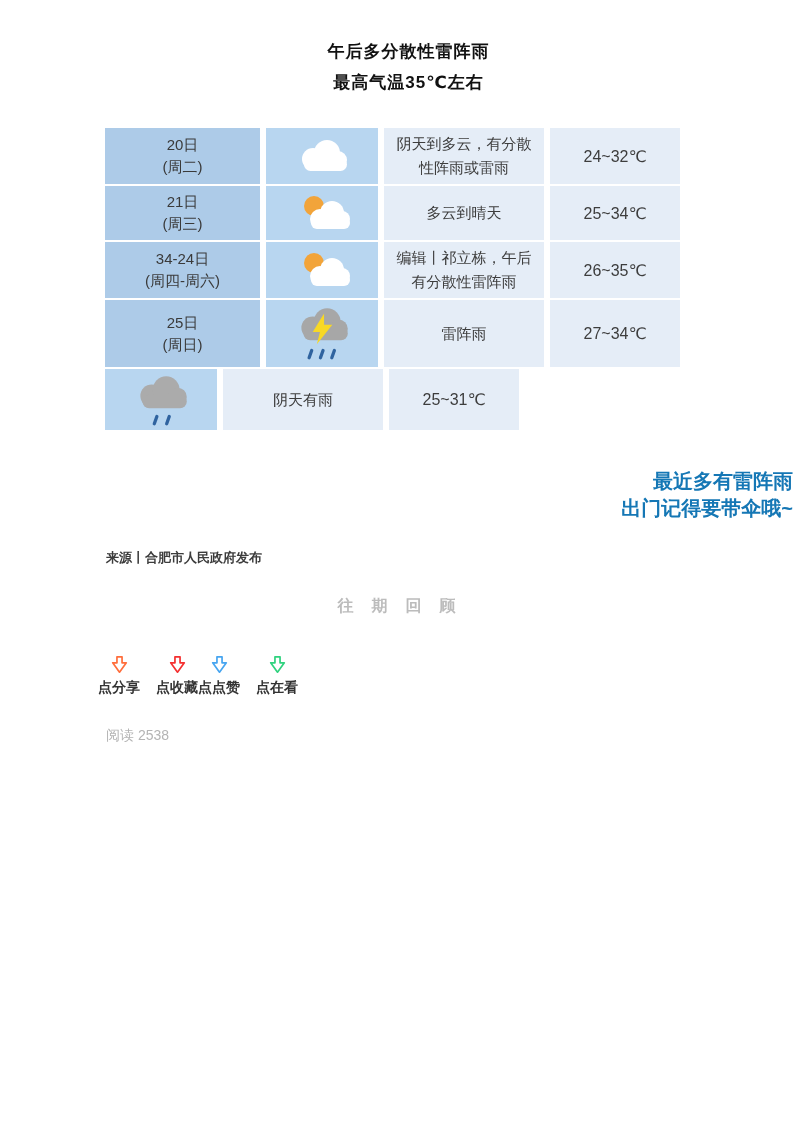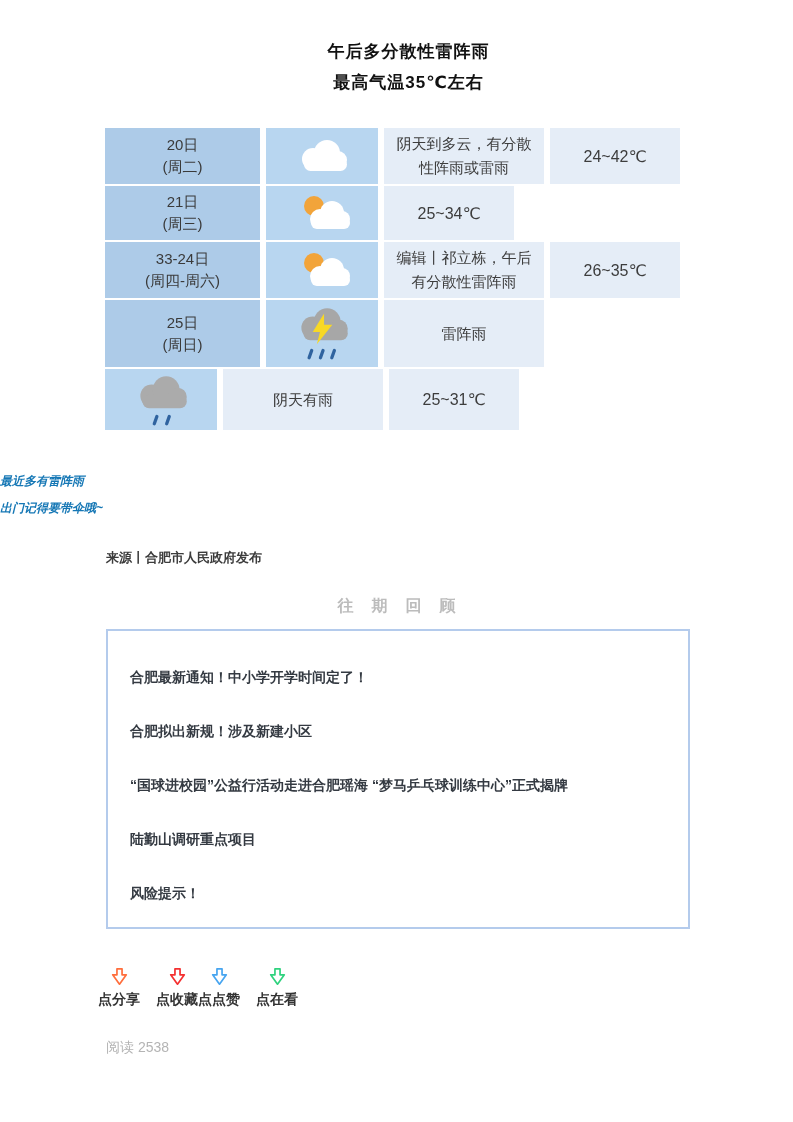--- a/index.html
+++ b/index.html
@@ -18,21 +18,21 @@
   .date-cell { width:155px; background:#adcbe8; color:#3a3a3a; font-size:15px; line-height:22px; text-align:center; }
   .icon-cell { width:112px; background:#b8d6f0; }
   .desc-cell { width:160px; background:#e5edf7; color:#3d3d3d; font-size:15px; line-height:24px;
                text-align:center; padding:4px 10px; }
   .temp-cell { width:130px; background:#e5edf7; color:#3d3d3d; font-size:16px; }
   .h55 .cell { min-height:54px; }
   .h68 .cell { min-height:67px; }
   .h62 .cell { min-height:61px; }
 
   
-  .notice { margin-top:38px; text-align:left; font-size:12px; font-weight:bold; line-height:27px;font-style:italic; }
+  .notice { margin-top:38px; text-align:right; font-size:20px; font-weight:bold; line-height:27px; }
 
   
   .credits { margin:24px 0 12px 106px; }
   .credit-line { font-size:13px; font-weight:bold; color:#3c3c3c; line-height:24px; }
 
   
   .history-header { margin-top:26px; text-align:center; font-size:16px; color:#bcbcbc;
                     letter-spacing:18px; padding-left:18px;font-weight:bold; }
   .history-box { margin:12px 0 0 106px; width:584px; border:2px solid #b4cbec;
                  padding:36px 22px 22px 22px; background:#ffffff; }
@@ -71,45 +71,46 @@
         <svg viewBox="0 0 64 48" width="66" height="48">
           <g fill="#ffffff">
             <circle cx="23" cy="27" r="11"></circle>
               <circle cx="37" cy="21" r="13"></circle>
             <circle cx="48" cy="28" r="9"></circle>
               <rect x="14" y="26" width="43" height="13" rx="6.5"></rect>
           </g>
         </svg>
       </div>
       <div class="cell desc-cell">阴天到多云，有分散性阵雨或雷雨</div>
-      <div class="cell temp-cell">24~42℃</div>
+      <div class="cell temp-cell">24~32℃</div>
     </div>
 
     <div class="wrow h55">
       <div class="cell date-cell">
         <div>21日</div>
         <div>(周三)</div>
       </div>
       <div class="cell icon-cell">
         <svg viewBox="0 0 64 48" width="66" height="48">
           <circle cx="24" cy="17" r="10" fill="#f2a43a"></circle>
           <g fill="#ffffff">
             <circle cx="30" cy="30" r="10"></circle>
               <circle cx="42" cy="24" r="12"></circle>
             <circle cx="52" cy="30" r="8"></circle>
               <rect x="21" y="28" width="39" height="12" rx="6"></rect>
           </g>
         </svg>
       </div>
+      <div class="cell desc-cell">多云到晴天</div>
       <div class="cell temp-cell">25~34℃</div>
     </div>
 
     <div class="wrow h55">
       <div class="cell date-cell">
-        <div>33-24日</div>
+        <div>34-24日</div>
         <div>(周四-周六)</div>
       </div>
       <div class="cell icon-cell">
         <svg viewBox="0 0 64 48" width="66" height="48">
           <circle cx="24" cy="17" r="10" fill="#f2a43a"></circle>
           <g fill="#ffffff">
             <circle cx="30" cy="30" r="10"></circle>
               <circle cx="42" cy="24" r="12"></circle>
             <circle cx="52" cy="30" r="8"></circle>
               <rect x="21" y="28" width="39" height="12" rx="6"></rect>
@@ -135,20 +136,21 @@
           </g>
           <polygon points="34,8 23,26 30,26 27,38 42,19 34,19" fill="#f8d825"></polygon>
           <g stroke="#2f639f" stroke-width="3.2" stroke-linecap="round">
             <line x1="22" y1="44" x2="19.5" y2="51"></line>
             <line x1="33" y1="44" x2="30.5" y2="51"></line>
             <line x1="44" y1="44" x2="41.5" y2="51"></line>
           </g>
         </svg>
       </div>
       <div class="cell desc-cell">雷阵雨</div>
+      <div class="cell temp-cell">27~34℃</div>
     </div>
 
     <div class="wrow h62">
       <div class="cell icon-cell">
         <svg viewBox="0 0 64 56" width="66" height="58">
           <g fill="#ababab">
             <circle cx="23" cy="24" r="11"></circle>
               <circle cx="37" cy="18" r="13"></circle>
             <circle cx="48" cy="25" r="9"></circle>
               <rect x="14" y="23" width="43" height="13" rx="6.5"></rect>
@@ -168,27 +170,20 @@
   <div class="notice" style="color: rgb(21, 119, 181);">
     <div>最近多有雷阵雨</div>
     <div>出门记得要带伞哦~</div>
   </div>
 
   <div class="credits">
     <div class="credit-line">来源丨合肥市人民政府发布</div>
   </div>
 
   <div class="history-header">往期回顾</div>
-  <div class="history-box">
-    <div class="history-item">合肥最新通知！中小学开学时间定了！</div>
-    <div class="history-item">合肥拟出新规！涉及新建小区</div>
-    <div class="history-item">“国球进校园”公益行活动走进合肥瑶海 “梦马乒乓球训练中心”正式揭牌</div>
-    <div class="history-item">陆勤山调研重点项目</div>
-    <div class="history-item">风险提示！</div>
-  </div>
 
   <div class="actions">
     <div class="action-group">
       <div class="action">
         <svg class="arrow-svg" viewBox="0 0 20 22" width="17" height="19" style="color: rgb(255, 110, 60);">
           <path d="M7 2 h6 v7 h5 l-8 11 -8 -11 h5 z" fill="none" stroke="currentColor" stroke-width="2" stroke-linejoin="round"></path>
         </svg>
         <span class="action-label">点分享</span>
       </div>
       <div class="action">

